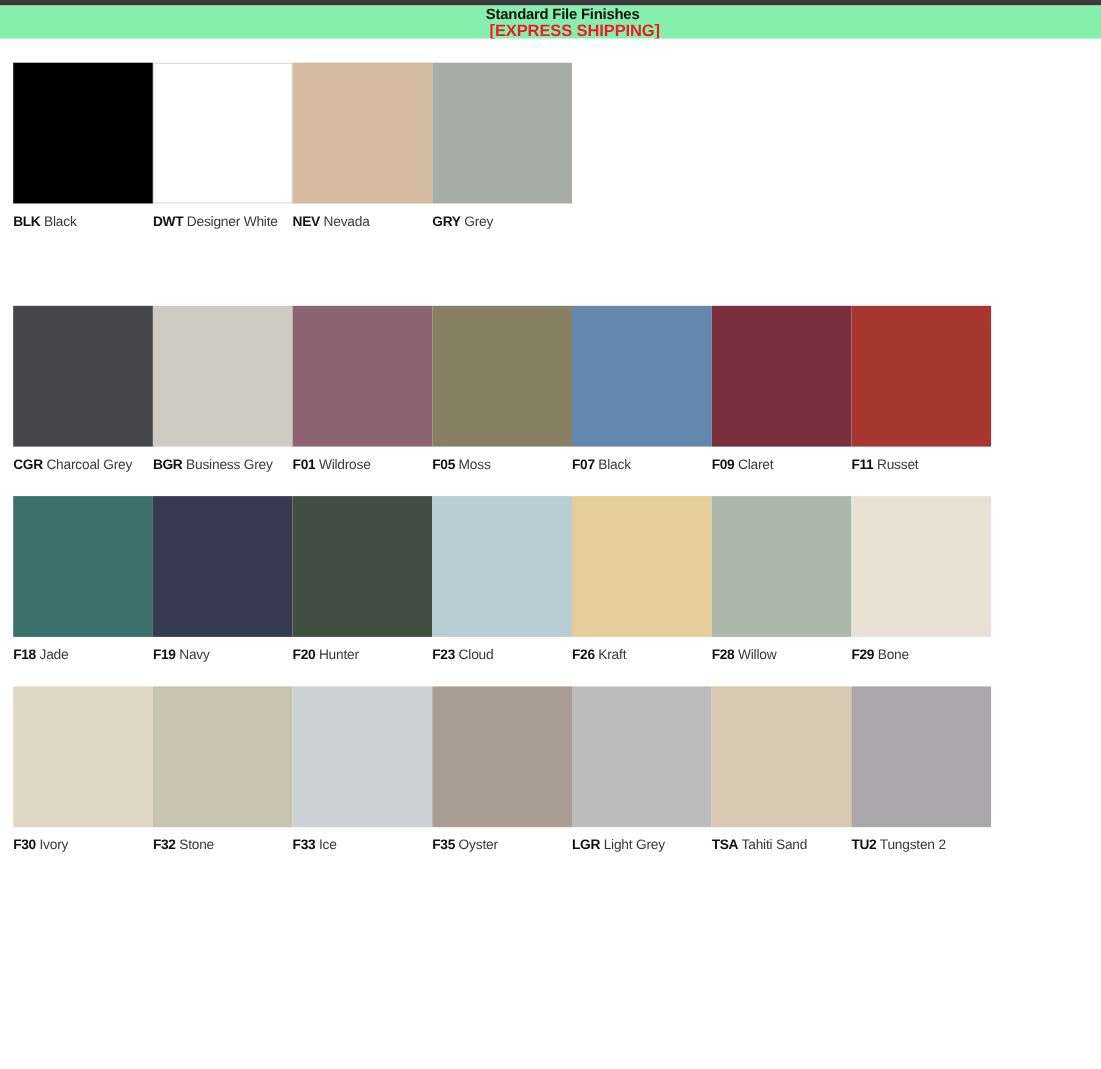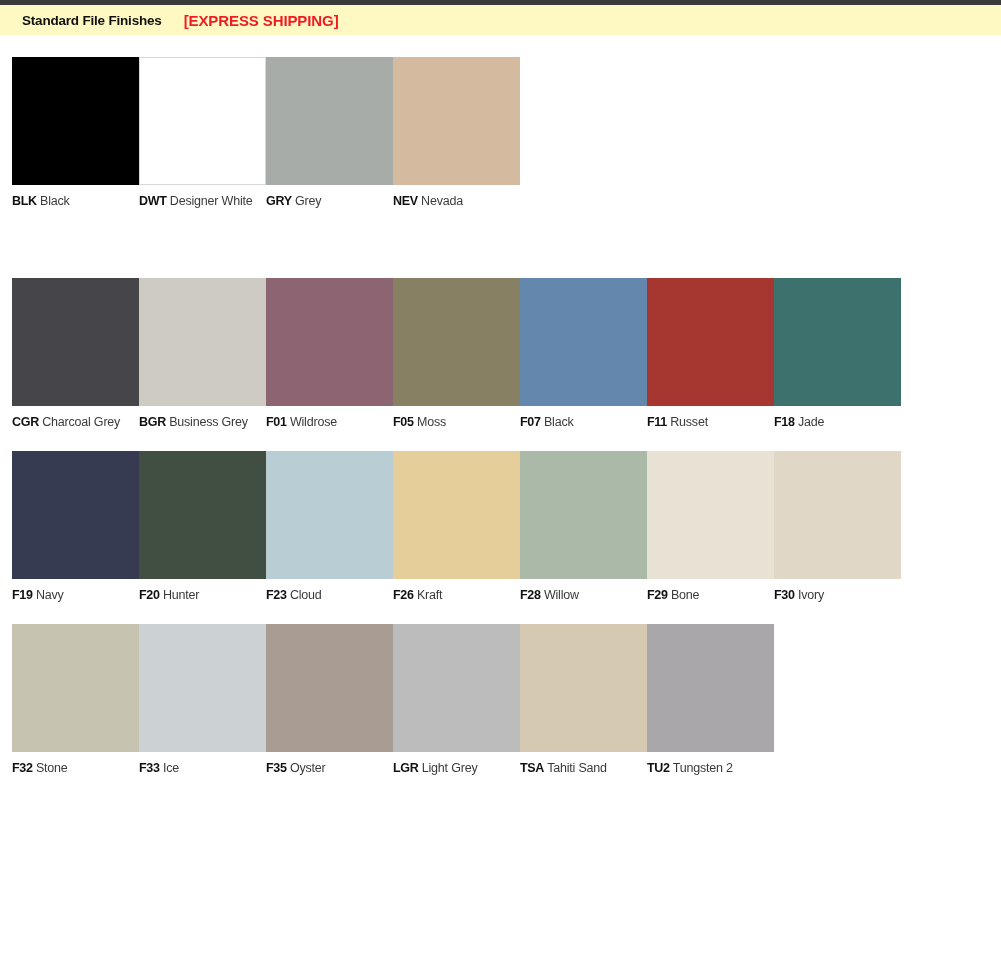--- a/index.html
+++ b/index.html
@@ -16,27 +16,28 @@
     overflow: hidden;
     position: relative;
   }
   .top-strip {
     height: 5px;
     background: #3a3a3a;
     width: 100%;
   }
   .section { width: 100%; }
   .section-header {
-    background: #fef9c3;
+    background: #86efac;
     height: 30px;
     display: flex;
     align-items: center;
     padding-left: 22px;
     white-space: nowrap;
     overflow: hidden;
+    flex-direction: column;
   }
   .section-title {
     font-size: 13.5px;
     font-weight: bold;
     color: #111111;
     letter-spacing: -0.2px;
     font-family: "Liberation Sans", sans-serif;
   }
   .section-note {
     font-size: 15px;
@@ -108,27 +109,27 @@
   <div class="swatch-grid" id="standard-grid">
       <div class="swatch-cell">
         <div class="swatch-chip" style="background: rgb(0, 0, 0);"></div>
         <div class="swatch-label"><span class="swatch-code">BLK</span><span class="swatch-name"> Black</span></div>
       </div>
       <div class="swatch-cell">
         <div class="swatch-chip bordered" style="background: rgb(255, 255, 255);"></div>
         <div class="swatch-label"><span class="swatch-code">DWT</span><span class="swatch-name"> Designer White</span></div>
       </div>
       <div class="swatch-cell">
+        <div class="swatch-chip" style="background: rgb(212, 186, 159);"></div>
+        <div class="swatch-label"><span class="swatch-code">NEV</span><span class="swatch-name"> Nevada</span></div>
+      </div>
+      <div class="swatch-cell">
         <div class="swatch-chip" style="background: rgb(168, 172, 169);"></div>
         <div class="swatch-label"><span class="swatch-code">GRY</span><span class="swatch-name"> Grey</span></div>
       </div>
-      <div class="swatch-cell">
-        <div class="swatch-chip" style="background: rgb(212, 186, 159);"></div>
-        <div class="swatch-label"><span class="swatch-code">NEV</span><span class="swatch-name"> Nevada</span></div>
-      </div>
     </div>
 </div>
 
 <div class="section" id="additional-section">
   <div class="swatch-grid" id="additional-grid">
       <div class="swatch-cell">
         <div class="swatch-chip" style="background: rgb(70, 70, 74);"></div>
         <div class="swatch-label"><span class="swatch-code">CGR</span><span class="swatch-name"> Charcoal Grey</span></div>
       </div>
       <div class="swatch-cell">
@@ -141,20 +142,24 @@
       </div>
       <div class="swatch-cell">
         <div class="swatch-chip" style="background: rgb(135, 128, 99);"></div>
         <div class="swatch-label"><span class="swatch-code">F05</span><span class="swatch-name"> Moss</span></div>
       </div>
       <div class="swatch-cell">
         <div class="swatch-chip" style="background: rgb(100, 136, 173);"></div>
         <div class="swatch-label"><span class="swatch-code">F07</span><span class="swatch-name"> Black</span></div>
       </div>
       <div class="swatch-cell">
+        <div class="swatch-chip" style="background: rgb(122, 47, 60);"></div>
+        <div class="swatch-label"><span class="swatch-code">F09</span><span class="swatch-name"> Claret</span></div>
+      </div>
+      <div class="swatch-cell">
         <div class="swatch-chip" style="background: rgb(166, 54, 48);"></div>
         <div class="swatch-label"><span class="swatch-code">F11</span><span class="swatch-name"> Russet</span></div>
       </div>
       <div class="swatch-cell">
         <div class="swatch-chip" style="background: rgb(61, 113, 109);"></div>
         <div class="swatch-label"><span class="swatch-code">F18</span><span class="swatch-name"> Jade</span></div>
       </div>
       <div class="swatch-cell">
         <div class="swatch-chip" style="background: rgb(55, 59, 82);"></div>
         <div class="swatch-label"><span class="swatch-code">F19</span><span class="swatch-name"> Navy</span></div>

